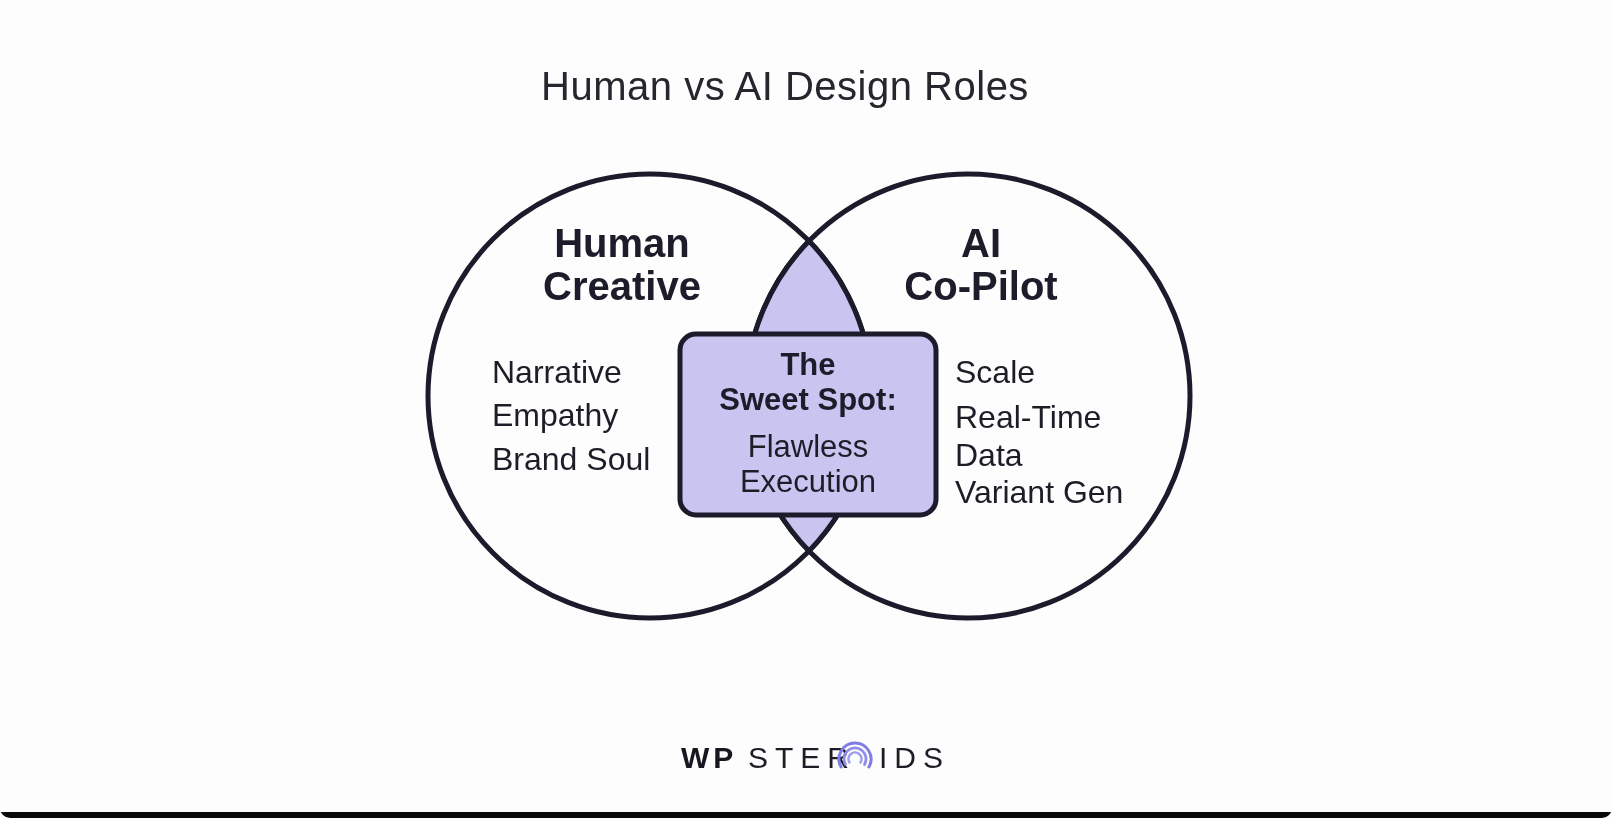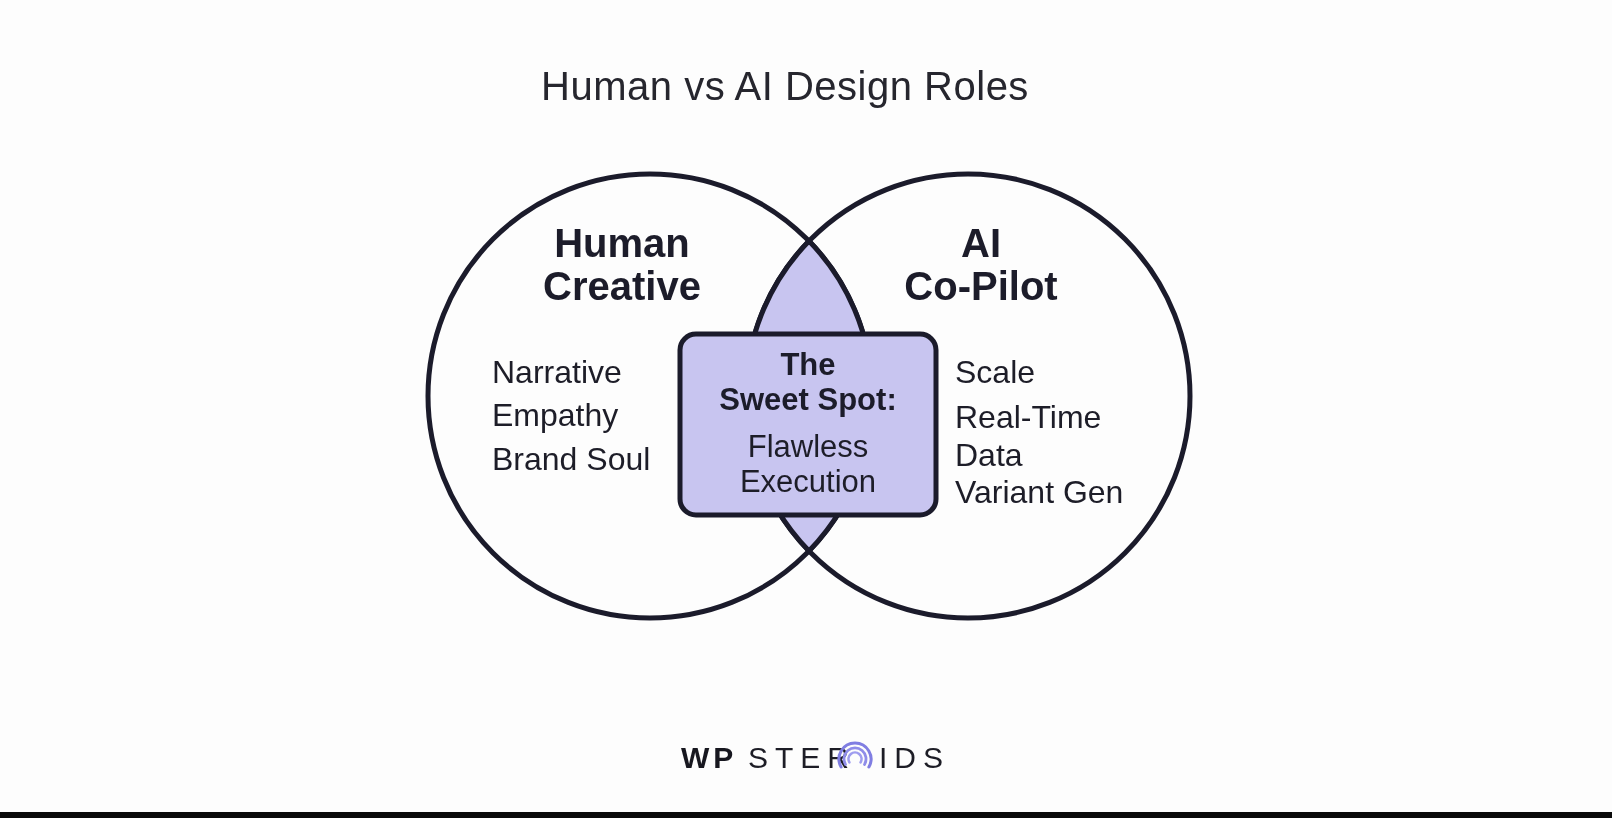--- a/index.html
+++ b/index.html
@@ -1,16 +1,16 @@
 <!DOCTYPE html>
 <html><head>
 <meta charset="utf-8">
 <style>
   html,body{margin:0;padding:0;background:#fdfdfd;}
-  .stage{position:relative;width:1612px;height:818px;background:#fdfdfd;overflow:hidden;}
+  .stage{position:relative;width:1612px;height:818px;background:#fdfdfd;overflow:hidden;border-radius:10px;}
   svg{display:block;}
   svg text{font-family:"Liberation Sans",sans-serif;fill:#20202c;}
   .title-text{font-size:40px;letter-spacing:0.5px;fill:#26262e;}
   .circle-heading{font-size:40px;font-weight:700;fill:#1c1c2a;}
   .circle-item{font-size:32px;fill:#1d1d28;}
   .box-heading{font-size:31px;font-weight:700;fill:#1c1c2a;}
   .box-body{font-size:31px;fill:#1d1d28;}
   .logo-wp{font-size:30px;font-weight:700;letter-spacing:4px;fill:#17171f;}
   .logo-thin{font-size:30px;letter-spacing:7px;fill:#1d1d26;}
 </style>

